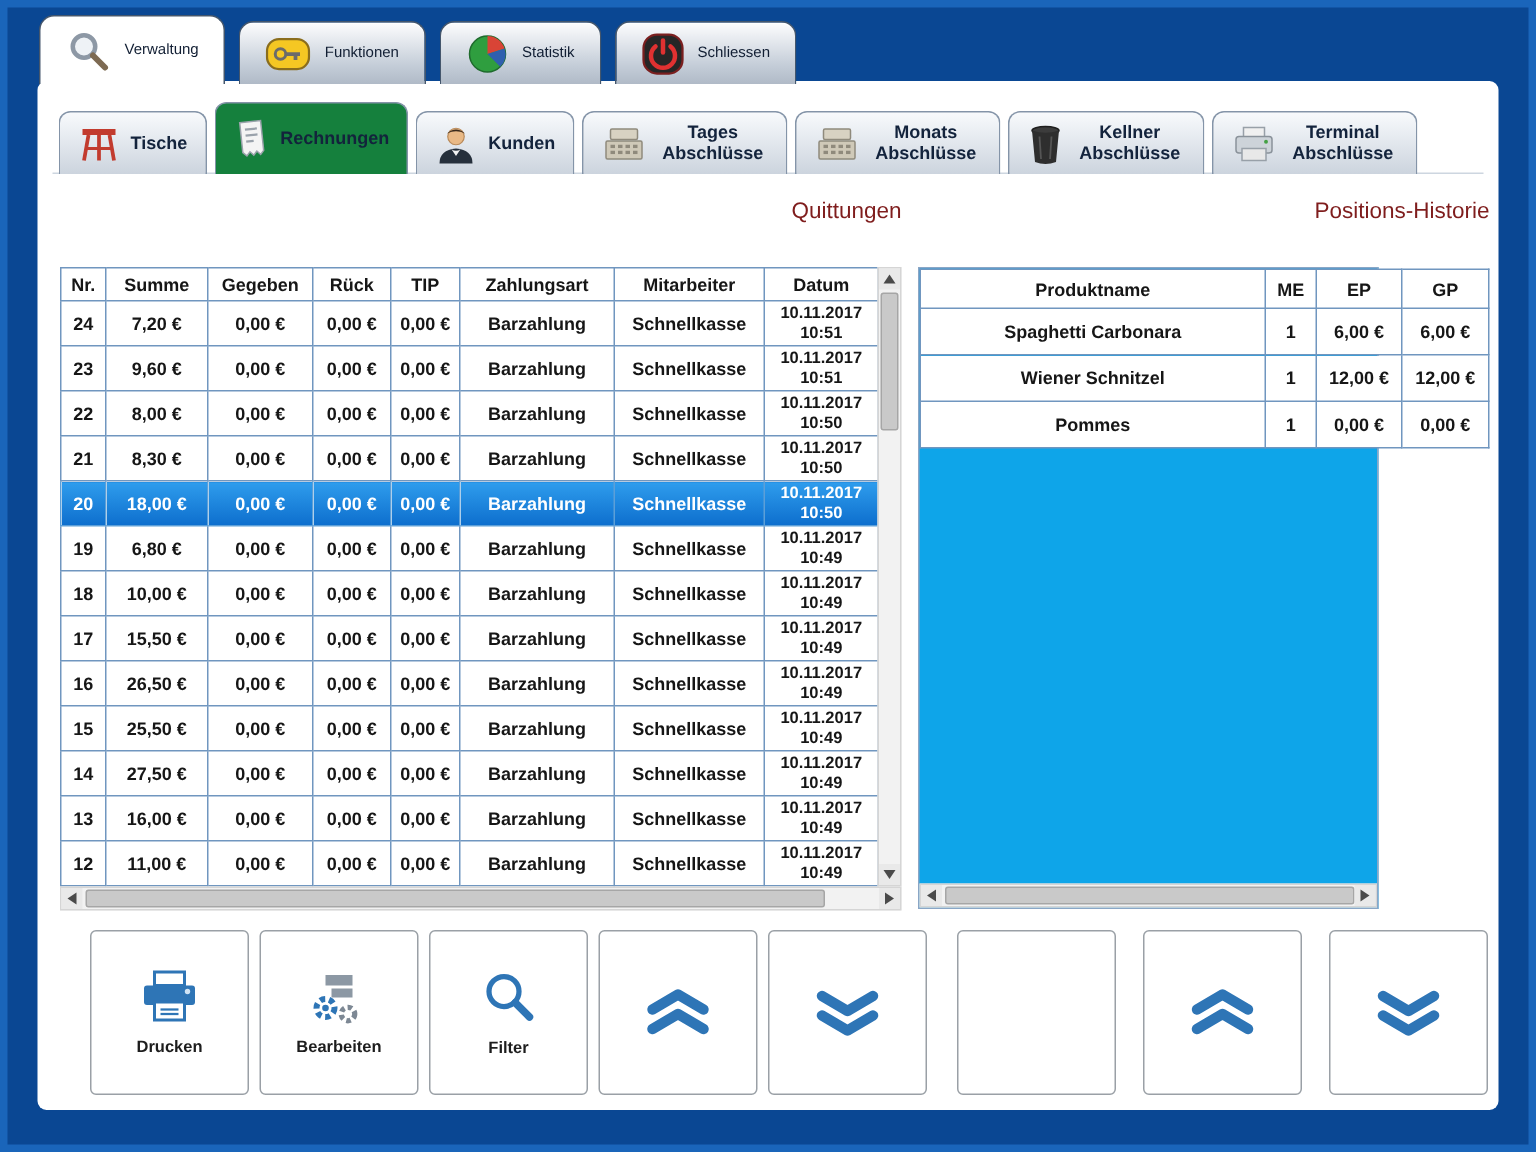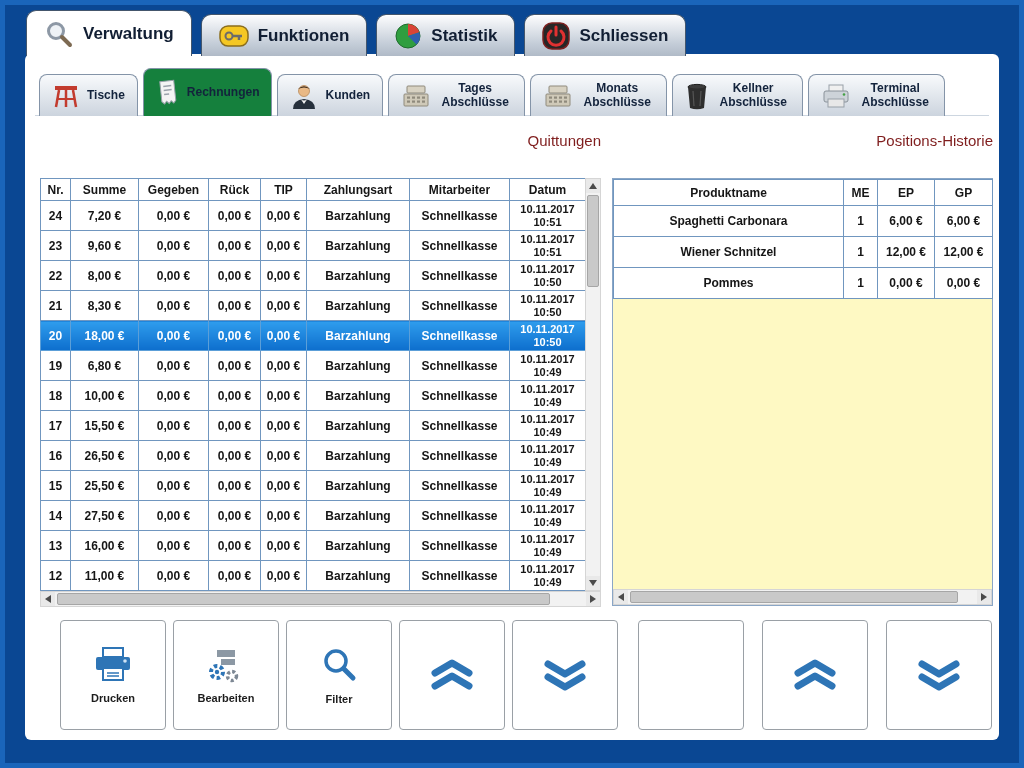--- a/index.html
+++ b/index.html
@@ -5,21 +5,21 @@
   *{box-sizing:border-box;margin:0;padding:0;}
   html,body{width:1024px;height:768px;overflow:hidden;}
   body{font-family:"Liberation Sans",sans-serif;}
   .frame{position:relative;width:1024px;height:768px;background:#0a4793;box-shadow:inset 0 0 0 5px #1a65ba;}
 
   
   .top-tabs{position:absolute;left:26px;top:10px;height:46px;display:flex;align-items:flex-end;gap:9px;z-index:5;}
   .top-tab{display:flex;align-items:center;gap:9px;height:42px;padding:0 17px;border:1px solid #44566c;border-bottom:none;
     border-radius:10px 10px 0 0;background:linear-gradient(#fdfdfe,#c4cdd8 70%,#b0bac7);
     box-shadow:inset 0 1px 0 rgba(255,255,255,.8);cursor:pointer;}
-  .top-tab .label{font-size:17px;font-weight:bold;color:#111e33;white-space:nowrap;}
+  .top-tab .label{font-size:10px;font-weight:normal;color:#111e33;white-space:nowrap;}
   .top-tab.active{height:46px;background:#fff;box-shadow:none;}
 
   
   .panel{position:absolute;left:25px;top:54px;width:974px;height:686px;background:#fff;border-radius:6px;}
 
   
   .sub-tabs{position:absolute;left:14px;top:14px;height:48px;display:flex;align-items:flex-end;gap:5px;z-index:4;}
   .sub-tab{display:flex;align-items:center;gap:7px;height:42px;padding:16px 12px;border:1px solid #8494a8;border-bottom:none;
     border-radius:8px 8px 0 0;background:linear-gradient(#f8fafc,#ccd4de);cursor:pointer;}
   .sub-tab .label{font-size:12px;font-weight:bold;color:#13233c;text-align:center;line-height:1.15;white-space:normal;}
@@ -35,21 +35,21 @@
   
   .receipts-wrap{position:absolute;left:15px;top:124px;width:561px;height:428px;}
   table.grid{border-collapse:collapse;table-layout:fixed;padding-left:42px;}
   .receipts-table{width:545px;}
   .grid th,.grid td{border:1px solid #7096bf;font-weight:bold;color:#161616;text-align:center;overflow:hidden;padding:0;}
   .grid th{height:22px;font-size:12px;background:#fff;}
   .receipts-table td{height:30px;font-size:12px;}
   .receipts-table td.datum{font-size:11px;line-height:1.15;}
   tr.selected td{background:linear-gradient(#2f9ded,#0d6ecd);color:#fff;border-color:#5c9fd8;}
 
-  .positions-wrap{position:absolute;left:587px;top:124px;width:381px;height:428px;background:#fef9c3;border:1px solid #8aa6c6;}
+  .positions-wrap{position:absolute;left:587px;top:124px;width:307px;height:428px;background:#0ea5e9;border:1px solid #8aa6c6;}
   .positions-table{width:379px;}
   .positions-table th{height:26px;font-size:12px;}
   .positions-table td{height:31px;font-size:12px;background:#fff;}
 
   
   .vscroll{position:absolute;left:545px;top:0;width:16px;height:413px;background:#f2f2f2;border:1px solid #d5d5d5;
     display:flex;flex-direction:column;align-items:center;}
   .hscroll{position:absolute;left:0;top:413px;width:561px;height:16px;background:#f2f2f2;border:1px solid #d5d5d5;
     display:flex;align-items:center;}
   .positions-wrap .hscroll{top:auto;bottom:0;left:0;right:0;width:auto;}

